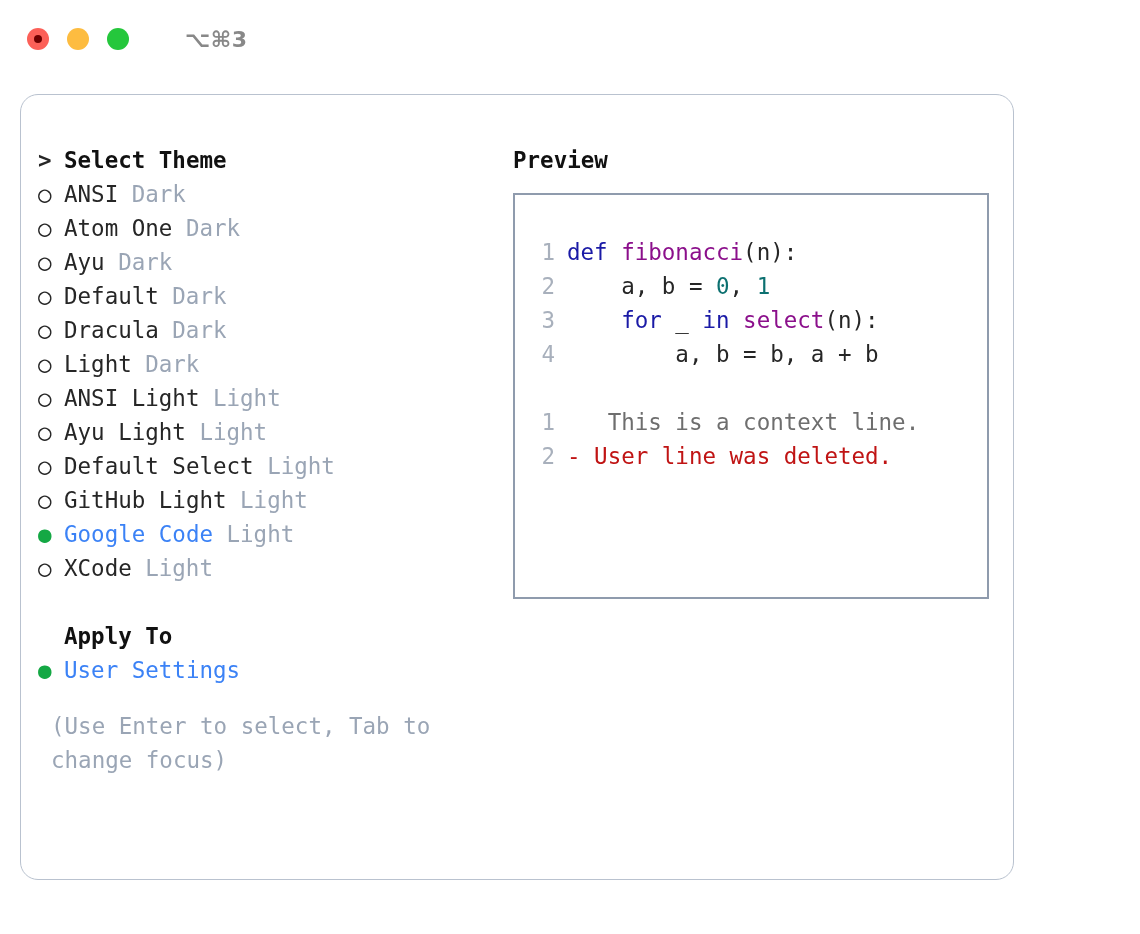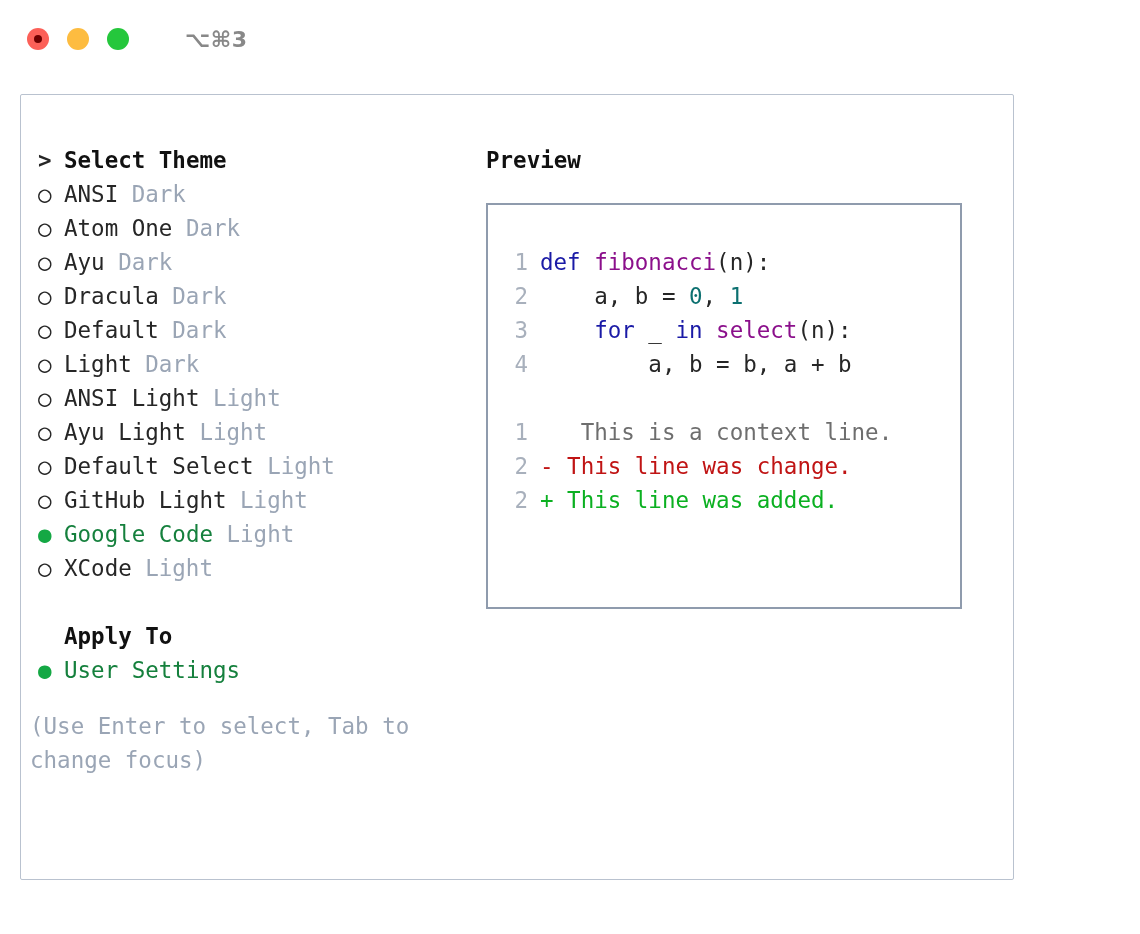--- a/index.html
+++ b/index.html
@@ -68,21 +68,21 @@
   }
 
   
   .panel {
     position: absolute;
     left: 20px;
     top: 94px;
     width: 994px;
     height: 786px;
     border: 1.5px solid #b9c2cf;
-    border-radius: 2px;
+    border-radius: 18px;
     box-sizing: border-box;
     background: #ffffff;
   }
   .panel-inner {
     position: relative;
     width: 100%;
     height: 100%;
   }
 
   
@@ -106,51 +106,51 @@
     letter-spacing: 0px;
   }
   .marker {
     display: inline-block;
     width: 26px;
     color: #262626;
   }
   .marker.sel { color: #14a844; }
   .marker.blank { color: transparent; }
   .theme-name { color: #262626; margin-top: 22px; }
-  .row.selected .theme-name { color: #15803d; }
+  .row.selected .theme-name { color: #3b82f6; }
   .cat {
     color: #9aa5b5;
     margin-left: 0.6em;
   }
   .spacer-row { height: 34px; }
   .hint {
     position: absolute;
-    left: 9px;
+    left: 30px;
     top: 614px;
     width: 420px;
     font-size: 22.5px;
     line-height: 34px;
     color: #9aa5b5;
   }
 
   
   .right-col {
     position: absolute;
-    left: 465px;
+    left: 492px;
     top: 48px;
     width: 490px;
   }
   .preview-title {
     font-size: 22.5px;
     line-height: 34px;
     font-weight: bold;
     color: #111111;
   }
   .preview-box {
-    margin-top: 26px;
+    margin-top: 16px;
     width: 476px;
     height: 406px;
     border: 2px solid #8f9bad;
     box-sizing: border-box;
     background: #ffffff;
     padding: 40px 0 0 18px;
   }
   .code-line {
     font-size: 22.5px;
     line-height: 34px;
@@ -193,22 +193,22 @@
       <div class="left-col">
 
         <div class="row section-header">
           <span class="marker">&gt;</span><span>Select Theme</span>
         </div>
 
         <div id="theme-items">
             <div class="row"><span class="marker">○</span><span class="theme-name">ANSI</span><span class="cat">Dark</span></div>
             <div class="row"><span class="marker">○</span><span class="theme-name">Atom One</span><span class="cat">Dark</span></div>
             <div class="row"><span class="marker">○</span><span class="theme-name">Ayu</span><span class="cat">Dark</span></div>
+            <div class="row"><span class="marker">○</span><span class="theme-name">Default</span><span class="cat">Dark</span></div>
             <div class="row"><span class="marker">○</span><span class="theme-name">Dracula</span><span class="cat">Dark</span></div>
-            <div class="row"><span class="marker">○</span><span class="theme-name">Default</span><span class="cat">Dark</span></div>
             <div class="row"><span class="marker">○</span><span class="theme-name">Light</span><span class="cat">Dark</span></div>
             <div class="row"><span class="marker">○</span><span class="theme-name">ANSI Light</span><span class="cat">Light</span></div>
             <div class="row"><span class="marker">○</span><span class="theme-name">Ayu Light</span><span class="cat">Light</span></div>
             <div class="row"><span class="marker">○</span><span class="theme-name">Default Select</span><span class="cat">Light</span></div>
             <div class="row"><span class="marker">○</span><span class="theme-name">GitHub Light</span><span class="cat">Light</span></div>
             <div class="row selected"><span class="marker sel">●</span><span class="theme-name">Google Code</span><span class="cat">Light</span></div>
             <div class="row"><span class="marker">○</span><span class="theme-name">XCode</span><span class="cat">Light</span></div>
           </div>
 
         <div class="spacer-row"></div>
@@ -230,21 +230,20 @@
         <div class="preview-box">
           <div id="code-lines">
               <div class="code-line"><span class="ln">1</span><span class="kw">def</span><span class="plain"> </span><span class="fn">fibonacci</span><span class="plain">(n):</span></div>
               <div class="code-line"><span class="ln">2</span><span class="plain">    a, b = </span><span class="num">0</span><span class="plain">, </span><span class="num">1</span></div>
               <div class="code-line"><span class="ln">3</span><span class="plain">    </span><span class="kw">for</span><span class="plain"> _ </span><span class="kw">in</span><span class="plain"> </span><span class="fn">select</span><span class="plain">(n):</span></div>
               <div class="code-line"><span class="ln">4</span><span class="plain">        a, b = b, a + b</span></div>
             </div>
           <div class="blank-line"></div>
           <div id="diff-lines">
               <div class="code-line"><span class="ln">1</span><span class="ctx">   This is a context line.</span></div>
-              <div class="code-line"><span class="ln">2</span><span class="del">- This line was change.</span></div>
-              <div class="code-line"><span class="ln">2</span><span class="add">+ This line was added.</span></div>
+              <div class="code-line"><span class="ln">2</span><span class="del">- User line was deleted.</span></div>
             </div>
         </div>
       </div>
 
     </div>
   </div>
 </div>
 
 </body></html>

